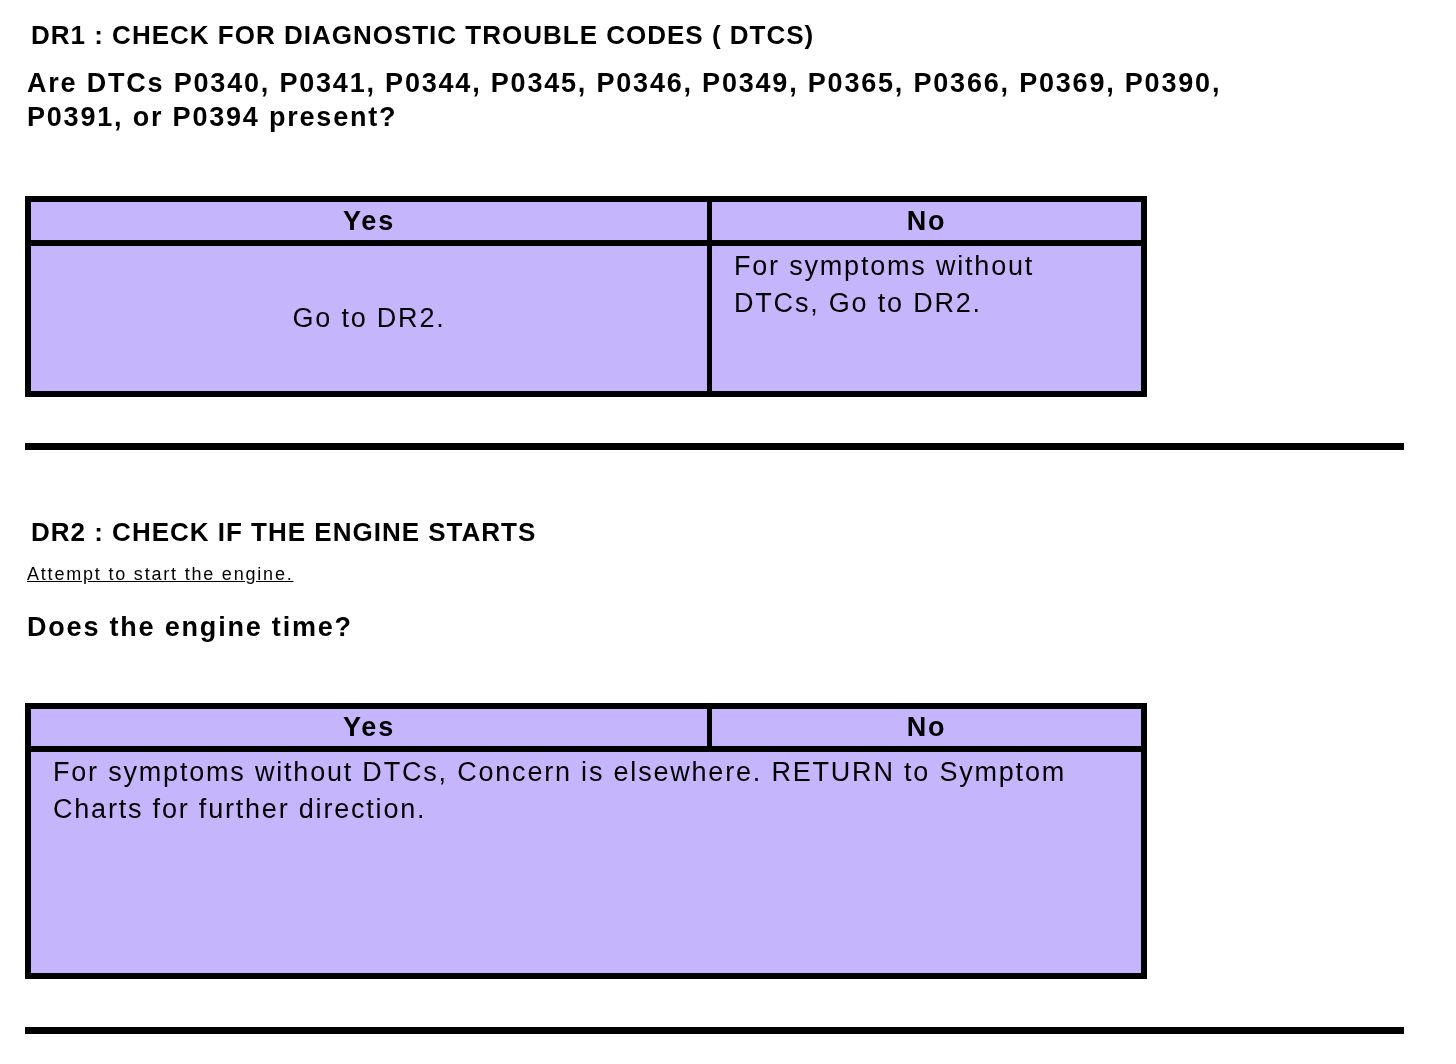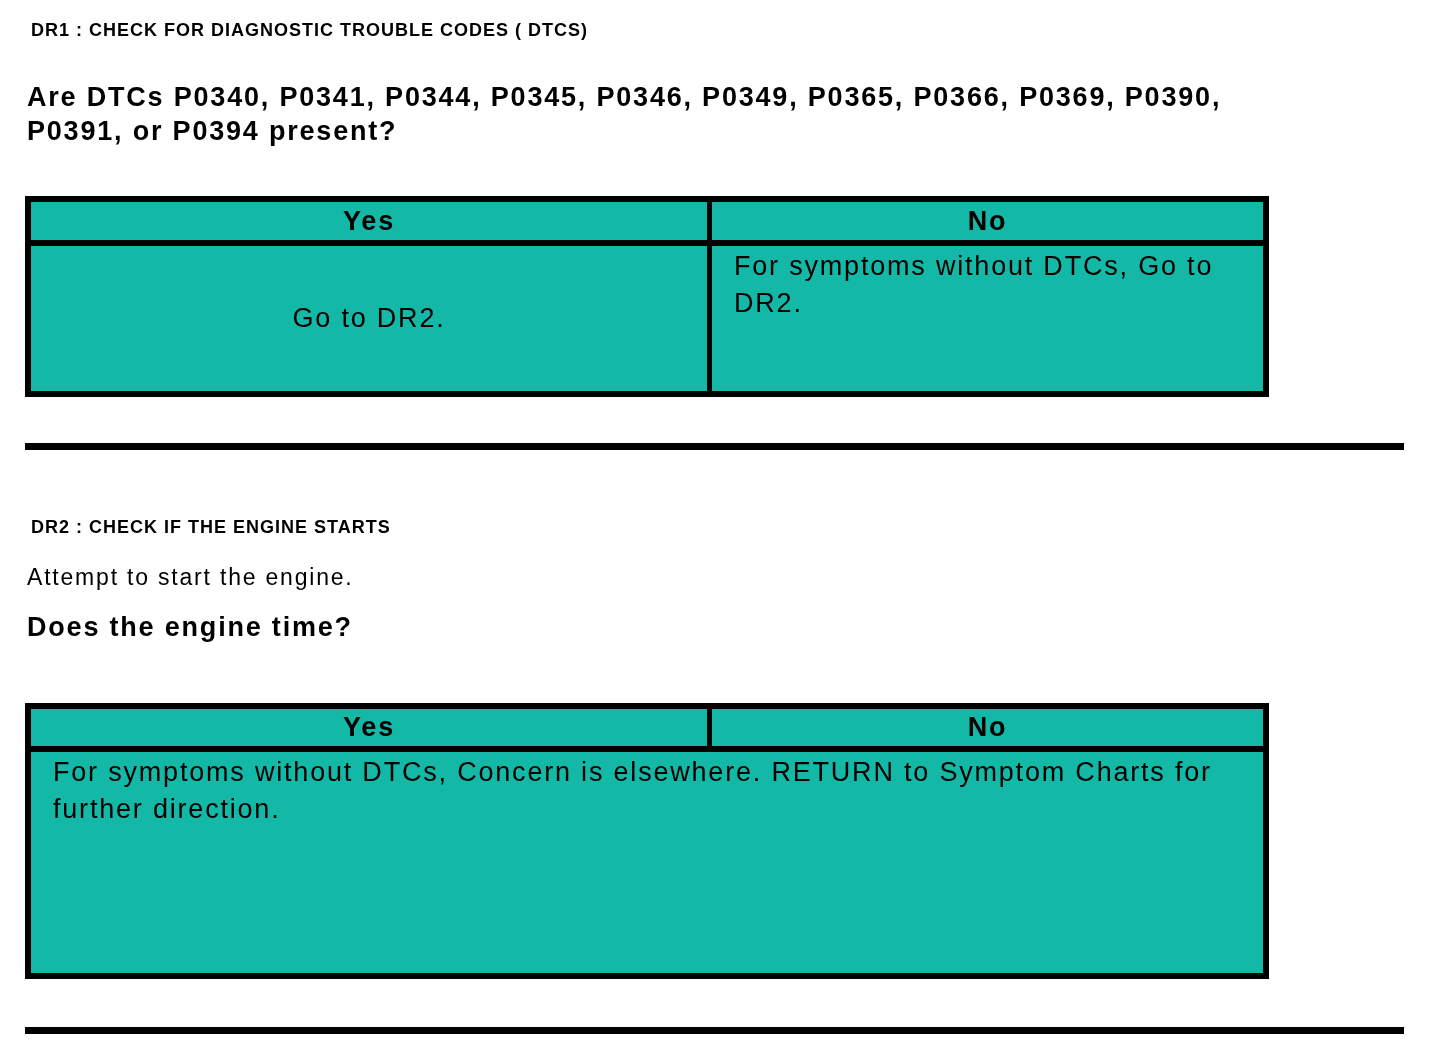--- a/index.html
+++ b/index.html
@@ -6,44 +6,44 @@
   body {
     width:1456px; height:1064px;
     background:#ffffff; color:#000000;
     font-family:"Liberation Sans", sans-serif;
     position:relative; overflow:hidden;
   }
   .abs { position:absolute; }
 
   .section-heading {
     left:31px;
-    font-size:18px; font-weight:bold; letter-spacing:1px;
+    font-size:26px; font-weight:bold; letter-spacing:1px;
     white-space:nowrap;
   }
   #heading-dr1 { top:20px; }
   #heading-dr2 { top:517px;text-align:right; }
 
   .question {
     left:27px; width:1290px;
     font-size:27px; font-weight:bold;
     line-height:34px; letter-spacing:1.8px;
   }
-  #question-dr1 { top:80px; }
+  #question-dr1 { top:66px; }
   #question-dr2 { top:610px; white-space:nowrap; }
 
   .instruction {
     left:27px; top:564px;
-    font-size:23px; font-weight:normal;
-    letter-spacing:1.8px; white-space:nowrap;
+    font-size:18px; font-weight:normal;
+    letter-spacing:1.8px; white-space:nowrap;text-decoration:underline;
   }
 
   .dtable {
-    left:25px; width:1244px;
+    left:25px; width:1122px;
     border:6px solid #000; box-sizing:border-box;
-    background:#14b8a6;
+    background:#c4b5fd;
   }
   #table-dr1 { top:196px; height:201px; }
   #table-dr2 { top:703px; height:276px; }
 
   .drow { display:flex; width:100%; }
   #table-dr1 .hrow { height:38px; }
   #table-dr1 .brow { height:145px; }
   #table-dr2 .hrow { height:37px; }
   #table-dr2 .brow { height:221px; }
   .hrow { border-bottom:6px solid #000; }

